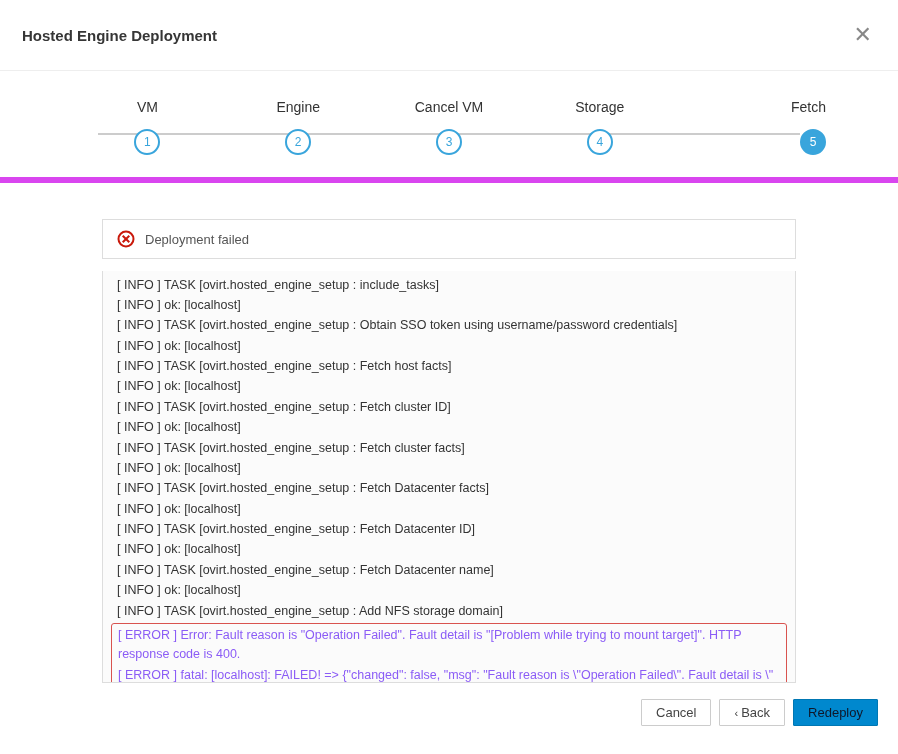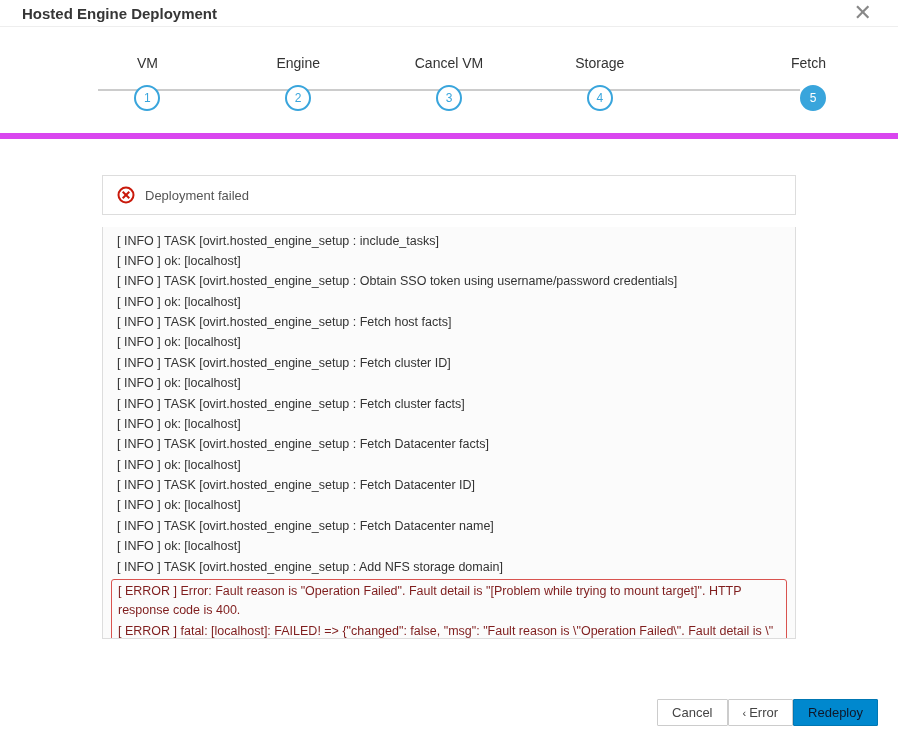--- a/index.html
+++ b/index.html
@@ -13,21 +13,21 @@
       color: #333;
       background: #fff;
       width: 898px;
       height: 754px;
       overflow: hidden;
     }
     .dialog-header {
       display: flex;
       justify-content: space-between;
       align-items: center;
-      padding: 2px 22px;
+      padding: 24px 22px;
       border-bottom: 1px solid #eee;
     }
     .dialog-title {
       font-size: 15px;
       font-weight: 600;
       color: #363636;
     }
     .close-btn {
       cursor: pointer;
       font-size: 22px;
@@ -125,27 +125,28 @@
       padding: 0.5px 0;
       word-wrap: break-word;
     }
     .error-box {
       border: 1.5px solid #d9534f;
       border-radius: 3px;
       padding: 1px 6px 3px 6px;
       margin-top: 2px;
       margin-left: -6px;
       margin-right: -6px;
-      color: #7f1d1d;
+      color: #8b5cf6;
     }
     .footer {
       position: absolute;
       bottom: 28px;
       right: 20px;
       display: flex;
+      gap: 8px;
       align-items: flex-end;
     }
     .btn {
       font-size: 13px;
       padding: 5px 14px;
       border: 1px solid #ccc;
       background: #fff;
       color: #444;
       cursor: pointer;
       border-radius: 1px;
@@ -233,16 +234,16 @@
     <div class="error-box">
       <div class="log-line">[ ERROR ] Error: Fault reason is "Operation Failed". Fault detail is "[Problem while trying to mount target]". HTTP response code is 400.</div>
       <div class="log-line">[ ERROR ] fatal: [localhost]: FAILED! =&gt; {"changed": false, "msg": "Fault reason is \"Operation Failed\". Fault detail is \"[Problem while trying to mount target]\". HTTP response code is 400."}</div>
     </div>
   </div>
 </div>
 
 <div class="footer">
   <button class="btn">Cancel</button>
   <button class="btn">
-    <span class="btn-back-chevron">‹</span><span>Error</span>
+    <span class="btn-back-chevron">‹</span><span>Back</span>
   </button>
   <button class="btn btn-primary">Redeploy</button>
 </div>
 
 </body></html>

